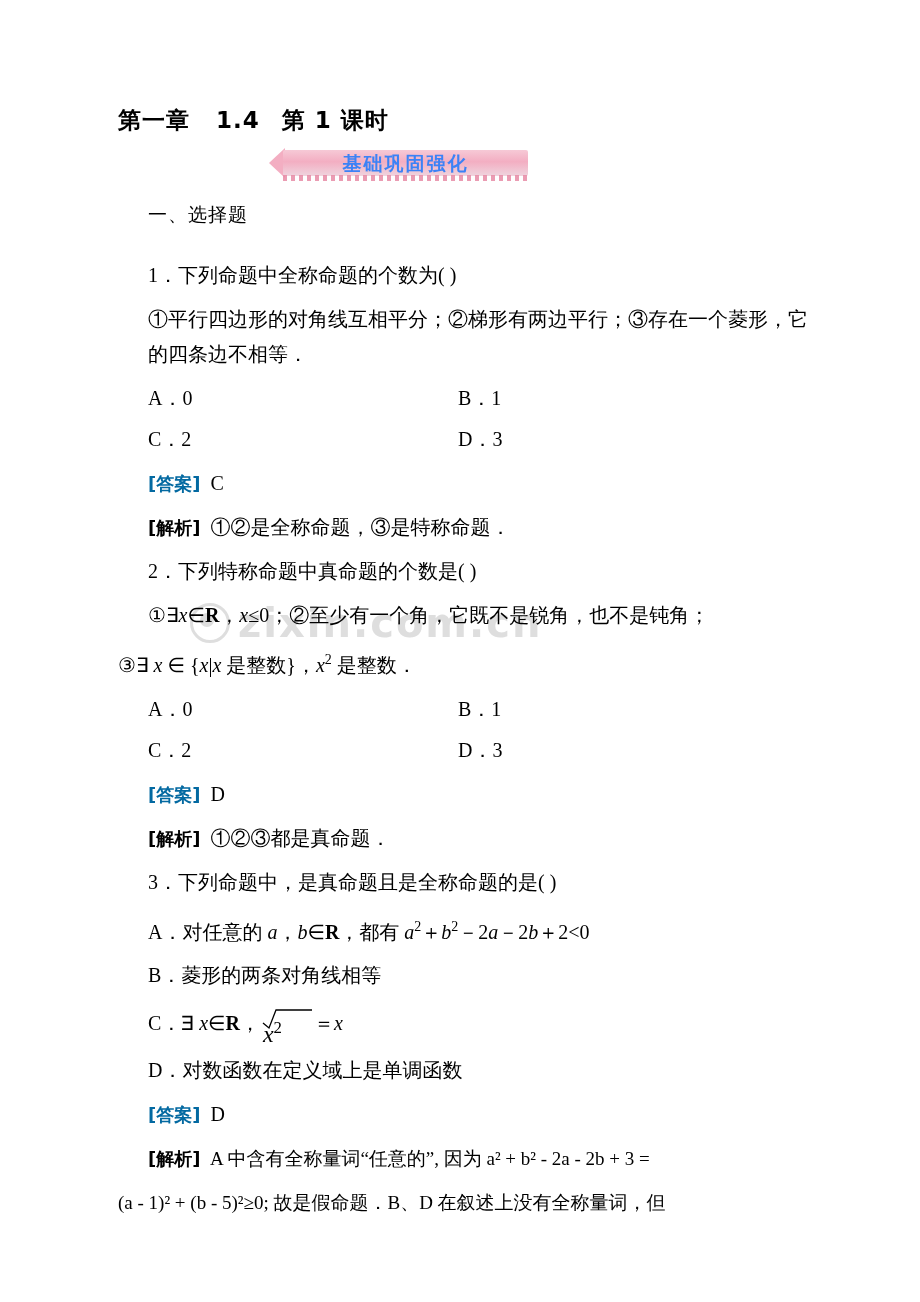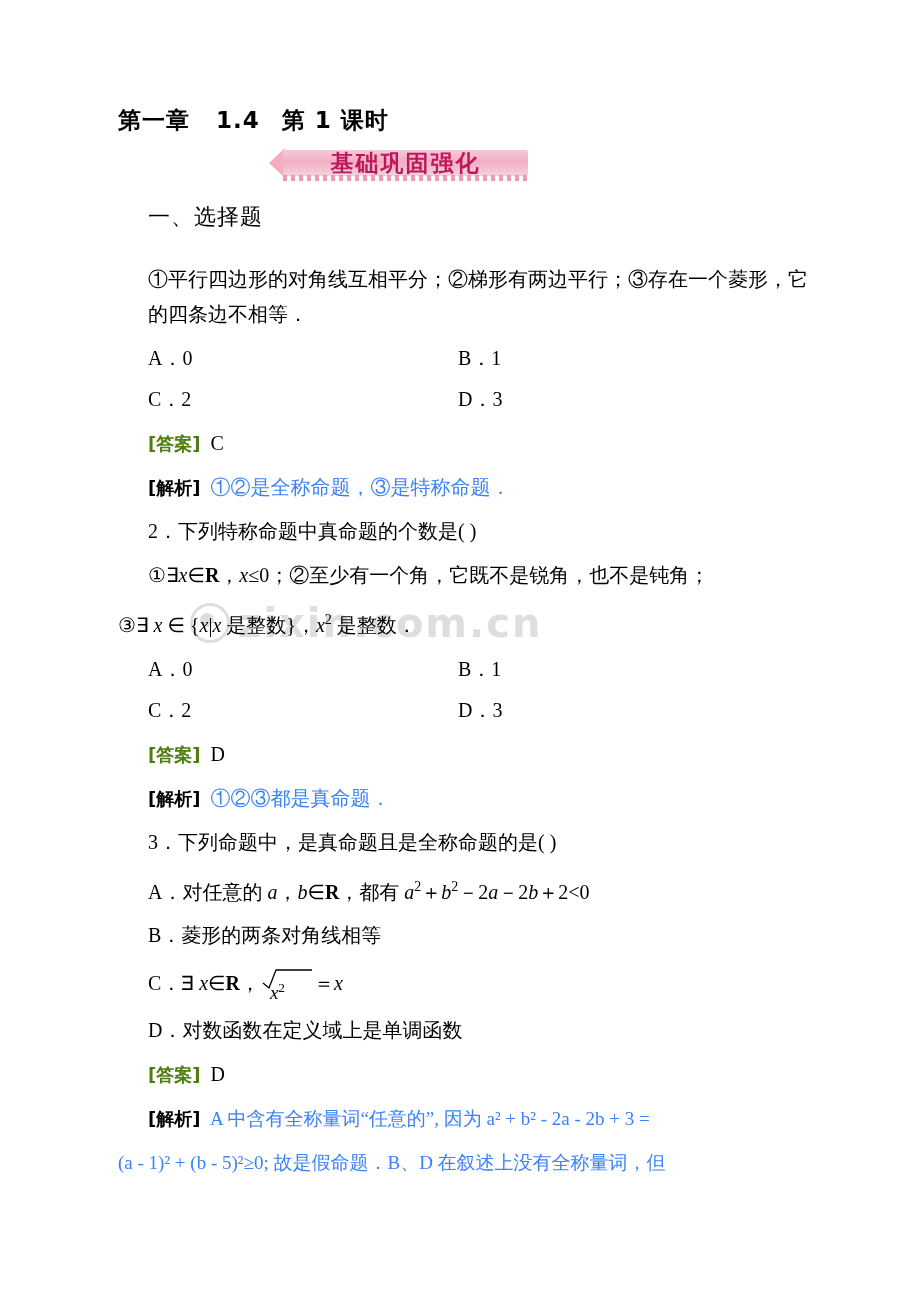--- a/index.html
+++ b/index.html
@@ -76,28 +76,28 @@
   }
   .banner .label {
     position: absolute;
     left: 0; top: 4px;
     width: 245px;
     height: 26px;
     line-height: 26px;
     text-align: center;
     font-family: "DejaVu Sans", sans-serif;
     font-weight: bold;
-    font-size: 23px;
-    color: #be185d;
+    font-size: 19px;
+    color: #3b82f6;
     letter-spacing: 2px;
   }
 
   .sec-title {
     font-family: Liberation Mono, monospace;
-    font-size: 22px;
+    font-size: 19px;
     margin: 16px 0 30px 30px;
     letter-spacing: 1px;
   }
 
   .para {
     font-size: 20px;
     line-height: 35px;
     margin: 9px 0;
     text-indent: 0;
   }
@@ -111,32 +111,32 @@
     font-size: 20px;
     line-height: 35px;
     margin: 6px 0;
   }
   .opts .col2 {
     position: absolute;
     left: 340px;
     top: 0;
   }
   .ans-label {
-    color: #4d7c0f;
+    color: #0369a1;
     font-family: "DejaVu Sans", sans-serif;
     font-weight: bold;
     font-size: 18px;
   }
   .exp-label {
     color: #000000;
     font-family: "DejaVu Sans", sans-serif;
     font-weight: bold;
     font-size: 18px;
   }
-  .exp-text { color: #3b82f6; }
+  .exp-text { color: #000000; }
   .ans-text { color: #000; }
 
   i.mi { font-family: "Liberation Serif", serif; font-style: italic; }
   sup { font-size: .7em; vertical-align: super; }
 
   .sqrt {
     display: inline-block;
     position: relative;
     padding-left: 2px;
   }
@@ -191,20 +191,23 @@
     <div class="banner-wrap">
       <div class="banner">
         <div class="arrow"></div>
         <div class="bg"></div>
         <div class="label">基础巩固强化</div>
       </div>
     </div>
 
     <div class="sec-title">一、选择题</div>
 
+    <div class="para q">
+      <span>1．</span><span>下列命题中全称命题的个数为(          )</span>
+    </div>
     <div class="para q" style="padding-left:30px;">①平行四边形的对角线互相平分；②梯形有两边平行；③存在一个菱形，它的四条边不相等．</div>
 
     <div class="opts">
       <span>A．0</span>
       <span class="col2">B．1</span>
     </div>
     <div class="opts">
       <span>C．2</span>
       <span class="col2">D．3</span>
     </div>
@@ -246,21 +249,21 @@
       <span>3．</span><span>下列命题中，是真命题且是全称命题的是(          )</span>
     </div>
 
     <div class="para q">
       A．对任意的 <i class="mi">a</i>，<i class="mi">b</i>∈<b>R</b>，都有 <i class="mi">a</i><sup>2</sup>＋<i class="mi">b</i><sup>2</sup>－2<i class="mi">a</i>－2<i class="mi">b</i>＋2&lt;0
     </div>
     <div class="para q">B．菱形的两条对角线相等</div>
     <div class="para q" style="line-height:42px;">
       C．∃ <i class="mi">x</i>∈<b>R</b>，<span class="sqrt"><svg class="radical-svg" width="52" height="30" viewBox="0 0 52 30">
             <path d="M1 17 L7 22 L14 4 L50 4" stroke="#000" stroke-width="1.3" fill="none"></path>
-          </svg><span style="position:absolute; left:10px; top:5px; font-size:19px;"><i class="mi">x</i><sup>2</sup></span></span>＝<i class="mi">x</i>
+          </svg><span style="position:absolute; left:3px; top:5px; font-size:24px;"><i class="mi">x</i><sup>2</sup></span></span>＝<i class="mi">x</i>
     </div>
     <div class="para q">D．对数函数在定义域上是单调函数</div>
 
     <div class="para q">
       <span class="ans-label">[答案]</span>&nbsp;&nbsp;<span class="ans-text">D</span>
     </div>
     <div class="para q" style="font-size:19px;">
       <span class="exp-label">[解析]</span>&nbsp;&nbsp;<span class="exp-text">A 中含有全称量词“任意的”, 因为 a² + b² - 2a - 2b + 3 =</span>
     </div>
     <div class="para" style="font-size:19px; padding-left:0px;">

